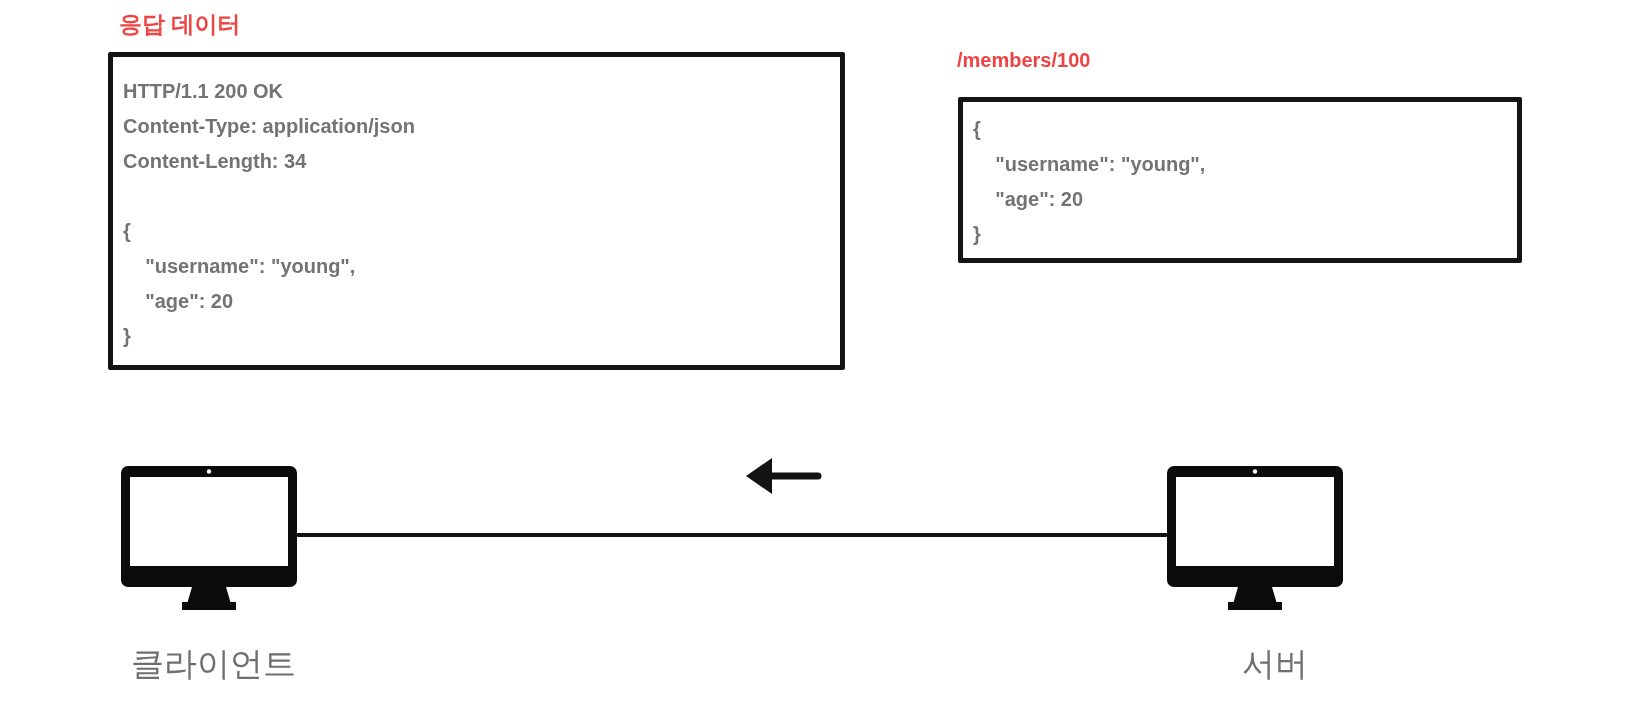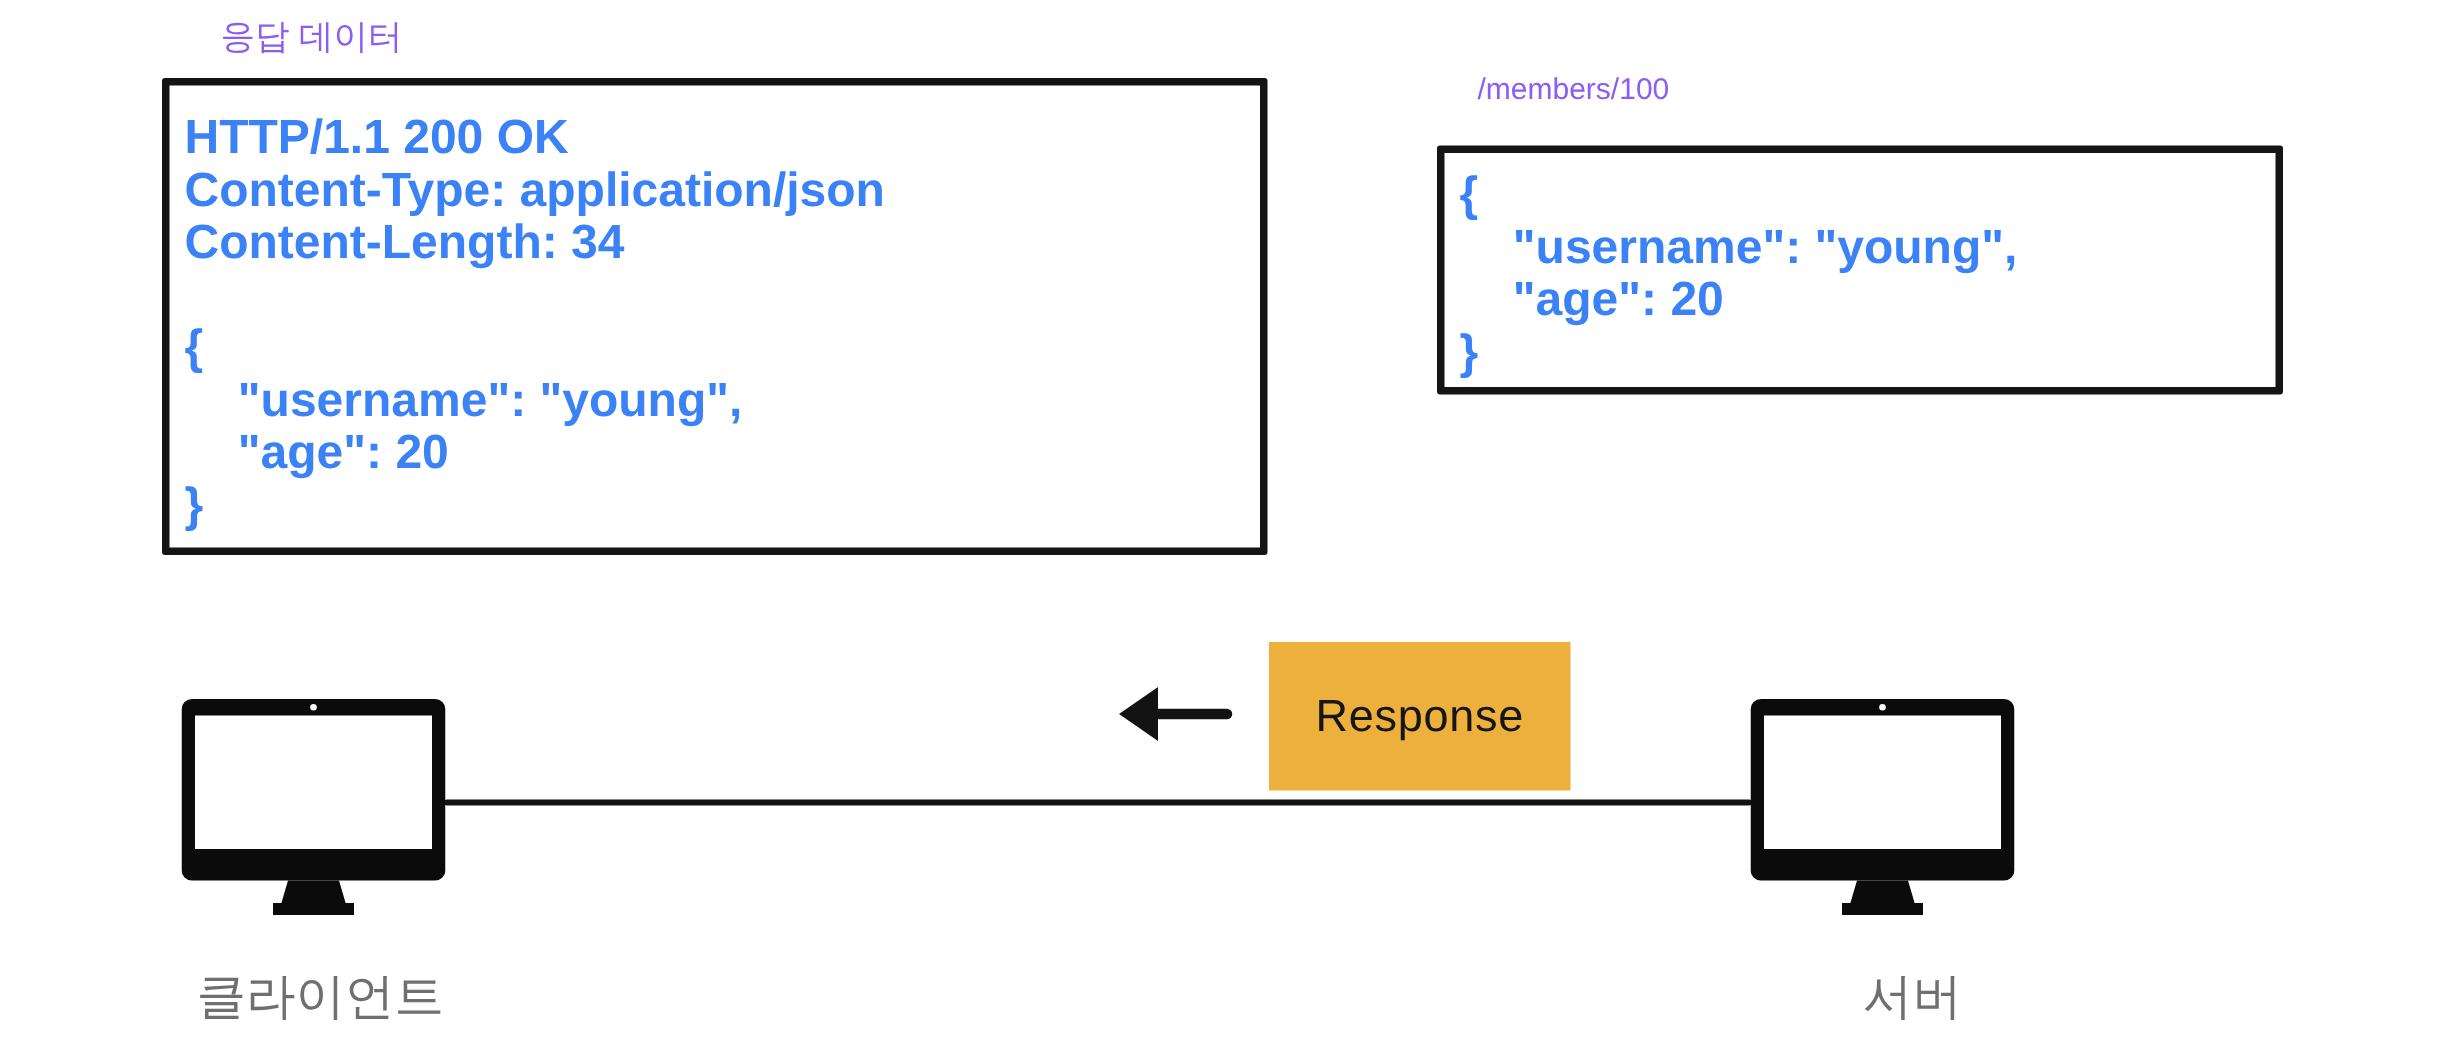--- a/index.html
+++ b/index.html
@@ -12,24 +12,23 @@
     position: relative;
     width: 1634px;
     height: 702px;
     background: #ffffff;
     overflow: hidden;
   }
 
   
   .panel-title {
     position: absolute;
-    font-weight: normal;
-    color: #8b5cf6;
+    font-weight: bold;
+    color: #ef4444;
     white-space: pre;
-    margin-left: 28px;
   }
   .title-response { left: 119px; top: 9px;  font-size: 23px; }
   .title-resource { left: 957px; top: 49px; font-size: 20px; }
 
   
   .sketch-box {
     position: absolute;
     border: 5px solid #141414;
     border-radius: 2px;
     background: #ffffff;
@@ -38,26 +37,26 @@
     left: 108px; top: 52px;
     width: 737px; height: 318px;
     padding: 17px 10px 0 10px;
   }
   .box-resource {
     left: 958px; top: 97px;
     width: 564px; height: 166px;
     padding: 10px 10px 0 10px;
   }
   .code-line {
-    font-size: 32px;
+    font-size: 20px;
     font-weight: bold;
     line-height: 35px;
     height: 35px;
     white-space: pre;
-    color: #3b82f6;
+    color: #737373;
   }
 
   
   .conn-line {
     position: absolute;
     left: 296px; top: 533px;
     width: 872px; height: 4px;
     background: #131313;
     border-radius: 2px;
   }
@@ -124,21 +123,20 @@
     <div class="code-line">}</div>
   </div>
 
   <div class="conn-line"></div>
 
   <svg class="arrow-icon" viewBox="0 0 78 44">
     <line x1="74" y1="22" x2="22" y2="22" stroke="#131313" stroke-width="7" stroke-linecap="round"></line>
     <polygon points="2,22 28,4 28,40" fill="#131313"></polygon>
   </svg>
 
-  <div class="response-chip" style="background:#EEB03D;" title="Response">Response</div>
 
   <svg class="monitor monitor-client" viewBox="0 0 176 144">
     <rect x="0" y="0" width="176" height="121" rx="7" fill="#0b0b0b"></rect>
     <rect x="9" y="11" width="158" height="89" fill="#ffffff"></rect>
     <circle cx="88" cy="5.5" r="2.2" fill="#ffffff"></circle>
     <polygon points="71,121 105,121 110,138 66,138" fill="#0b0b0b"></polygon>
     <rect x="61" y="136" width="54" height="8" fill="#0b0b0b"></rect>
   </svg>
 
   <svg class="monitor monitor-server" viewBox="0 0 176 144">

